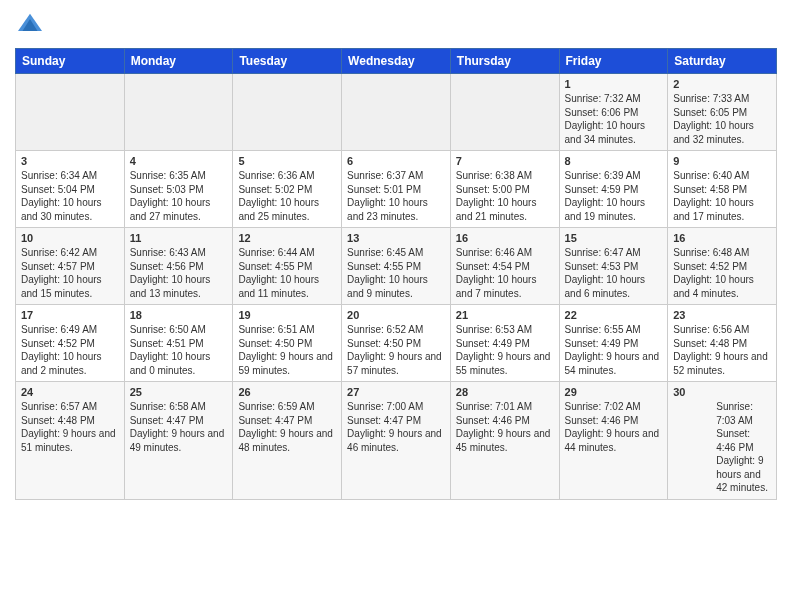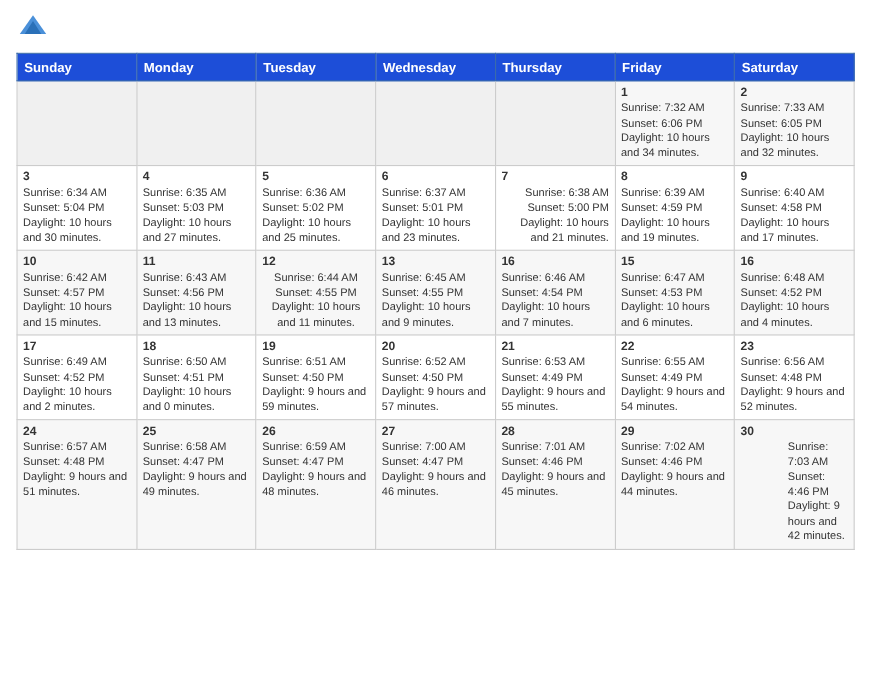--- a/index.html
+++ b/index.html
@@ -167,21 +167,21 @@
 Daylight: 10 hours and 25 minutes.</div>
           </td>
           <td>
             <span class="day-num">6</span>
             <div class="day-info" style="white-space: pre-line;">Sunrise: 6:37 AM
 Sunset: 5:01 PM
 Daylight: 10 hours and 23 minutes.</div>
           </td>
           <td>
             <span class="day-num">7</span>
-            <div class="day-info" style="white-space: pre-line; text-align: right;">Sunrise: 6:38 AM
+            <div class="day-info" style="white-space: pre-line;">Sunrise: 6:38 AM
 Sunset: 5:00 PM
 Daylight: 10 hours and 21 minutes.</div>
           </td>
           <td>
             <span class="day-num">8</span>
             <div class="day-info" style="white-space: pre-line;">Sunrise: 6:39 AM
 Sunset: 4:59 PM
 Daylight: 10 hours and 19 minutes.</div>
           </td>
           <td>
@@ -199,21 +199,21 @@
 Daylight: 10 hours and 15 minutes.</div>
           </td>
           <td>
             <span class="day-num">11</span>
             <div class="day-info" style="white-space: pre-line;">Sunrise: 6:43 AM
 Sunset: 4:56 PM
 Daylight: 10 hours and 13 minutes.</div>
           </td>
           <td>
             <span class="day-num">12</span>
-            <div class="day-info" style="white-space: pre-line; text-align: center;">Sunrise: 6:44 AM
+            <div class="day-info" style="white-space: pre-line;">Sunrise: 6:44 AM
 Sunset: 4:55 PM
 Daylight: 10 hours and 11 minutes.</div>
           </td>
           <td>
             <span class="day-num">13</span>
             <div class="day-info" style="white-space: pre-line;">Sunrise: 6:45 AM
 Sunset: 4:55 PM
 Daylight: 10 hours and 9 minutes.</div>
           </td>
           <td>

